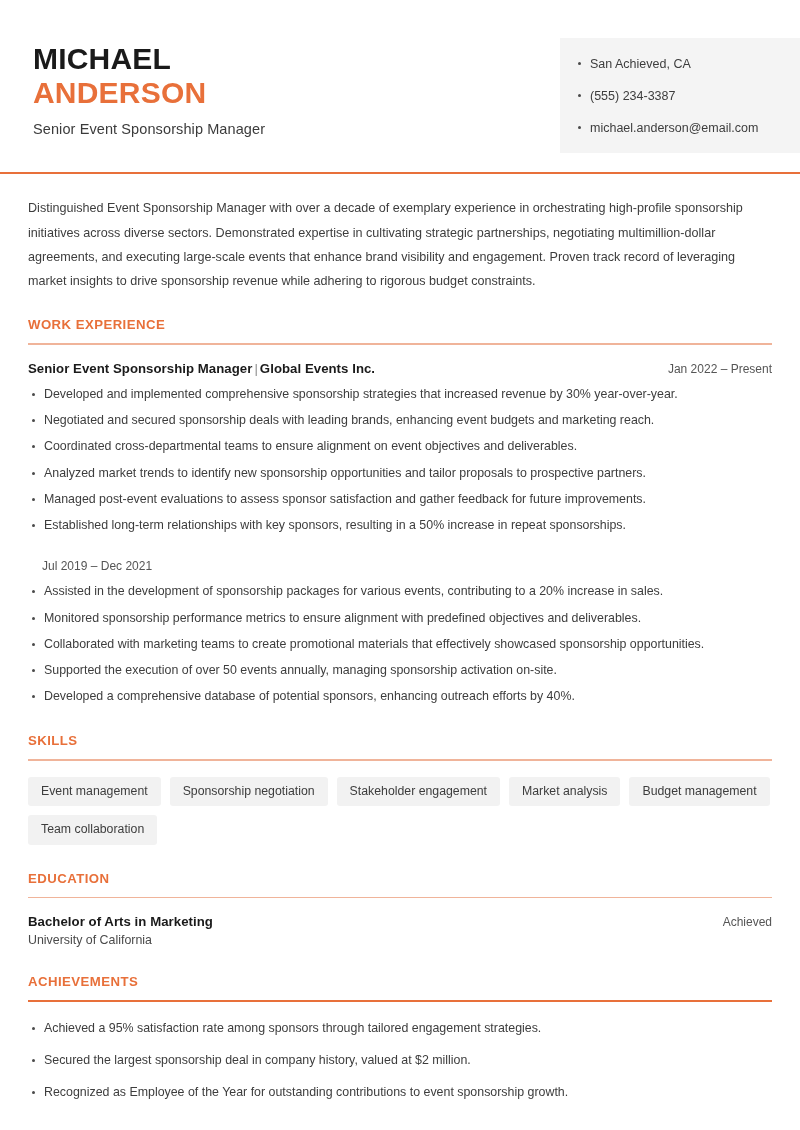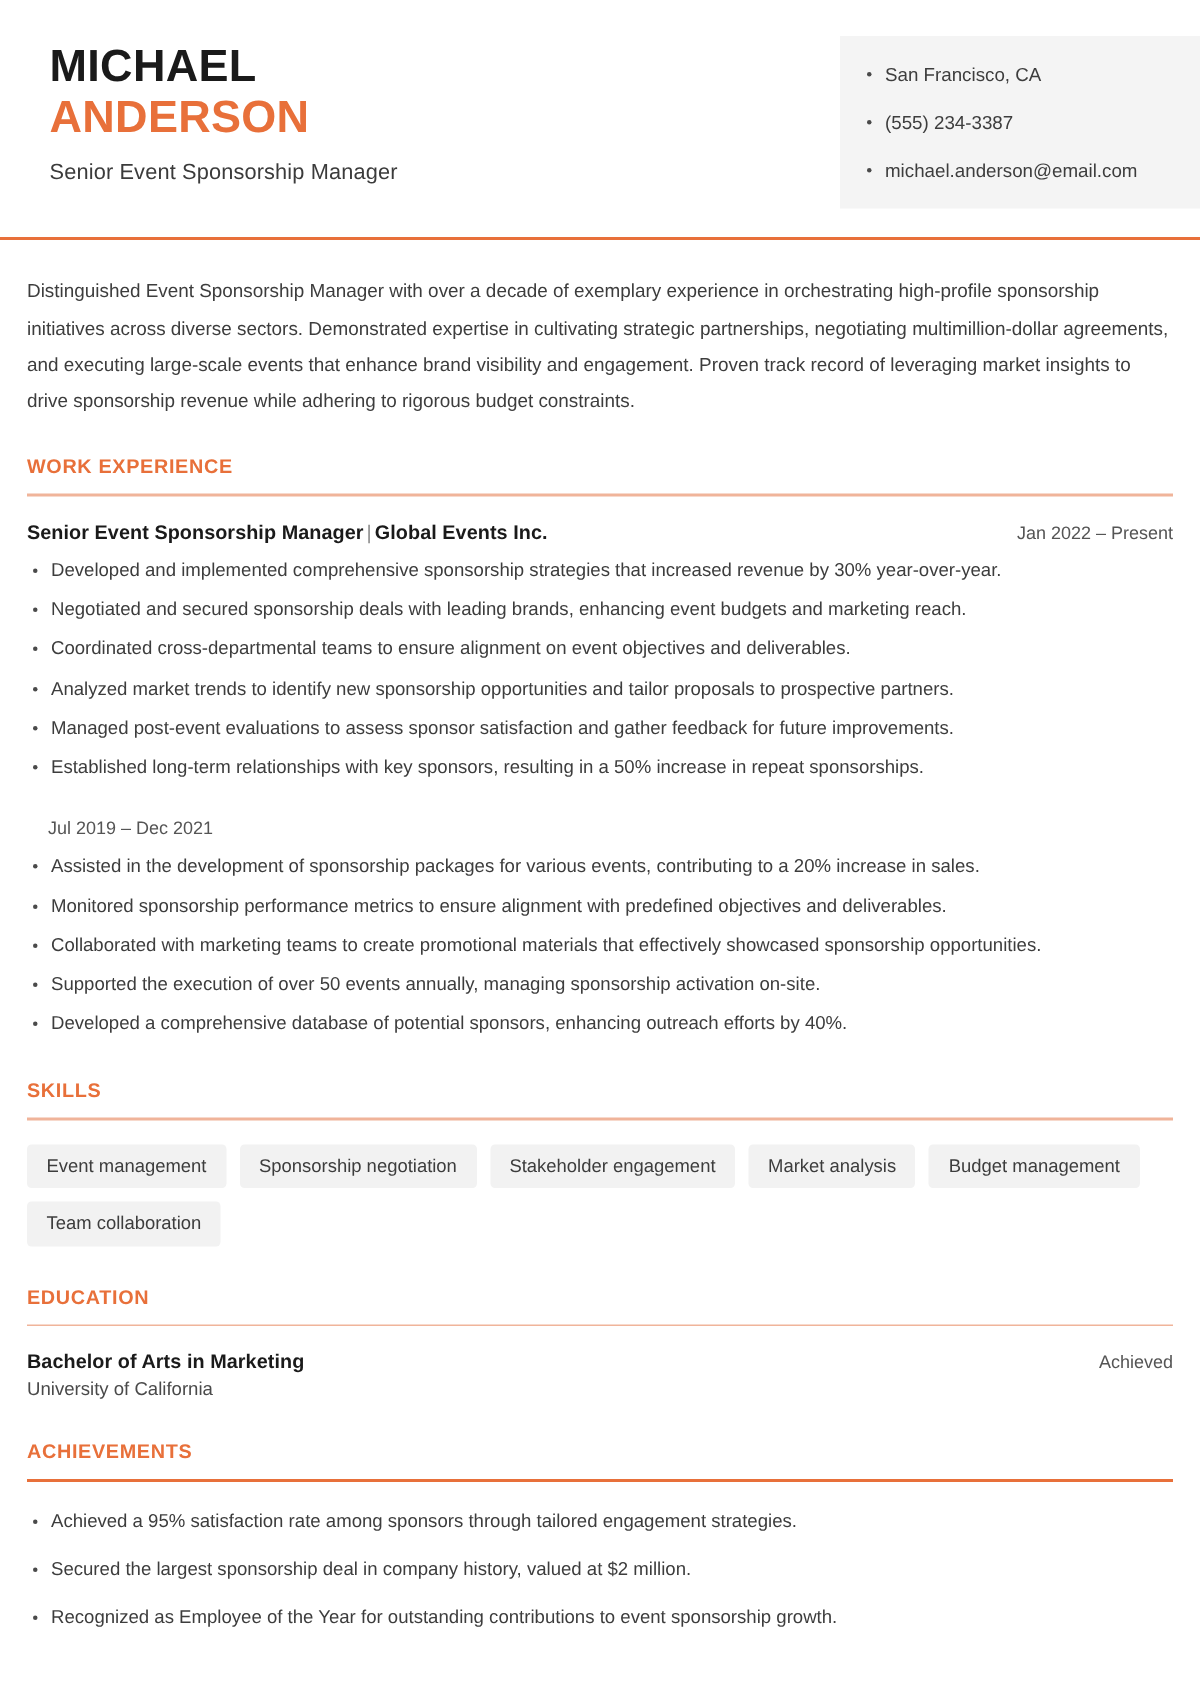--- a/index.html
+++ b/index.html
@@ -16,21 +16,21 @@
     -webkit-font-smoothing: antialiased;
   }
 
   .page { width: 800px; min-height: 1130px; background: #ffffff; position: relative; }
 
   
   .header {
     display: flex;
     align-items: flex-start;
     justify-content: space-between;
-    padding: 24px 0 0 0;
+    padding: 38px 0 0 0;
   }
   .identity { padding-left: 33px; padding-top: 4px; }
   .name-line {
     font-size: 30px;
     font-weight: 700;
     letter-spacing: 0.2px;
     line-height: 1.14;
     text-transform: uppercase;
   }
   .name-first { color: #1a1a1a; }
@@ -68,21 +68,21 @@
   }
 
   .header-rule {
     height: 2px;
     background: #E8703A;
     width: 100%;
     margin-top: 19px;
   }
 
   
-  .content { padding: 0 18px; }
+  .content { padding: 0 28px; }
 
   .summary {
     font-size: 12.6px;
     line-height: 1.93;
     color: #3d3d3d;
     margin-top: 22px;
     text-align: left;
   }
 
   .section { margin-top: 24px; }
@@ -181,21 +181,21 @@
       <div class="name-line">
         <div class="name-first">MICHAEL</div>
         <div class="name-last">ANDERSON</div>
       </div>
       <div class="job-subtitle">Senior Event Sponsorship Manager</div>
     </div>
 
     <div class="contact-panel">
       <div class="contact-item">
         <span class="dot"></span>
-        <span>San Francisco, CA</span>
+        <span>San Achieved, CA</span>
       </div>
       <div class="contact-item">
         <span class="dot"></span>
         <span>(555) 234-3387</span>
       </div>
       <div class="contact-item">
         <span class="dot"></span>
         <span>michael.anderson@email.com</span>
       </div>
     </div>

